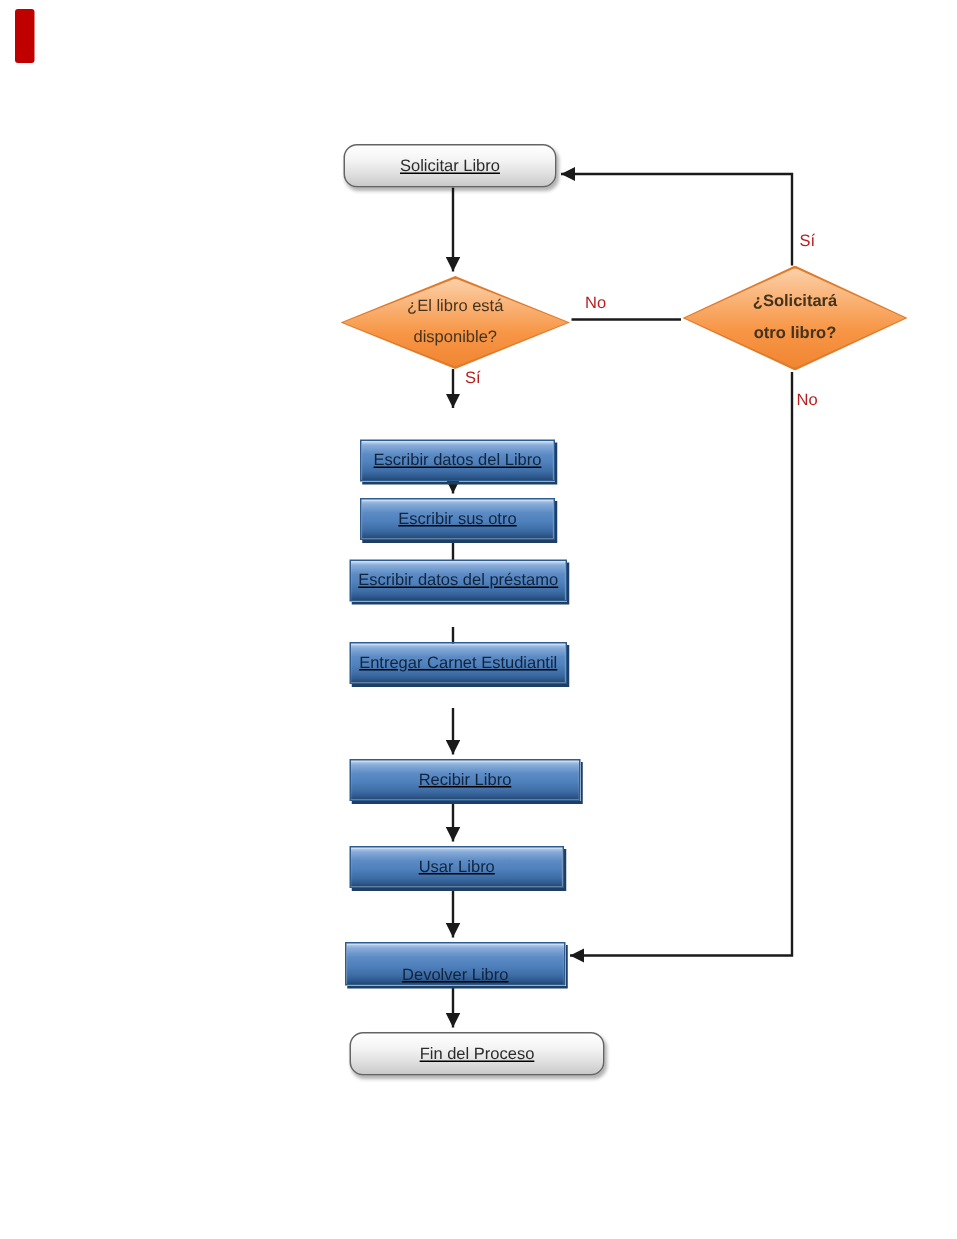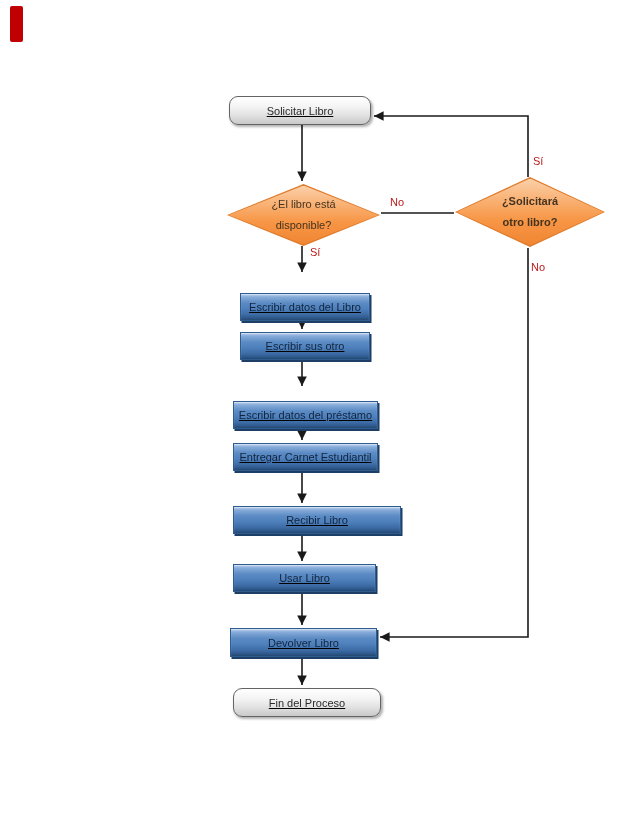--- a/index.html
+++ b/index.html
@@ -18,36 +18,36 @@
   .nlabel { font-size:11px; text-align:center; white-space:nowrap; }
 
   
   .term {
     border:1.2px solid #646464; border-radius:9px;
     background:linear-gradient(180deg,#ffffff 0%,#f3f3f3 38%,#e1e1e1 68%,#c9c9c9 100%);
     box-shadow:1.5px 2px 2.5px rgba(0,0,0,.30);
   }
   .term .nlabel { color:#2b2b2b; }
   .n-start { left:229px; top:96px;  width:142px; height:29px; }
-  .n-end   { left:233px; top:688px; width:148px; height:29px; }
+  .n-end   { left:233px; top:688px; width:170px; height:29px; }
 
   
   .proc {
     border:1px solid #2e5c91;
     background:linear-gradient(180deg,#b7cfeb 0%,#86abd9 12%,#5c8bc4 34%,#4f81bd 55%,#3e6da6 78%,#2f5a8f 91%,#24496f 100%);
     box-shadow:1.5px 2px 0 0 #1d3f66, inset 0 1px 1px rgba(255,255,255,.45);
   }
   .proc .nlabel { color:#10243e; }
   .n-p1 { left:240px; top:275px; width:130px; height:28px;margin-top:18px; }
   .n-p2 { left:240px; top:332px; width:130px; height:28px; }
-  .n-p3 { left:233px; top:401px; width:145px; height:28px; }
-  .n-p4 { left:233px; top:443px; width:145px; height:28px; }
-  .n-p5 { left:233px; top:506px; width:168px; height:28px; }
+  .n-p3 { left:233px; top:373px; width:145px; height:28px; }
+  .n-p4 { left:233px; top:428px; width:145px; height:28px; }
+  .n-p5 { left:233px; top:506px; width:154px; height:28px; }
   .n-p6 { left:233px; top:564px; width:143px; height:28px; }
-  .n-p7 { left:230px; top:628px; width:147px; height:29px; }
+  .n-p7 { left:230px; top:628px; width:147px; height:29px;align-items:flex-end; }
 
   
   .dwrap { position:absolute; }
   .n-d1 { left:227px; top:184px; width:153px; height:62px; }
   .n-d2 { left:455px; top:177px; width:150px; height:70px;font-weight:bold; }
   .dborder {
     position:absolute; inset:0;
     clip-path:polygon(50% 0,100% 50%,50% 100%,0 50%);
     background:#df7b2a;
     filter:drop-shadow(2px 2.5px 1.5px rgba(165,82,16,.55));

